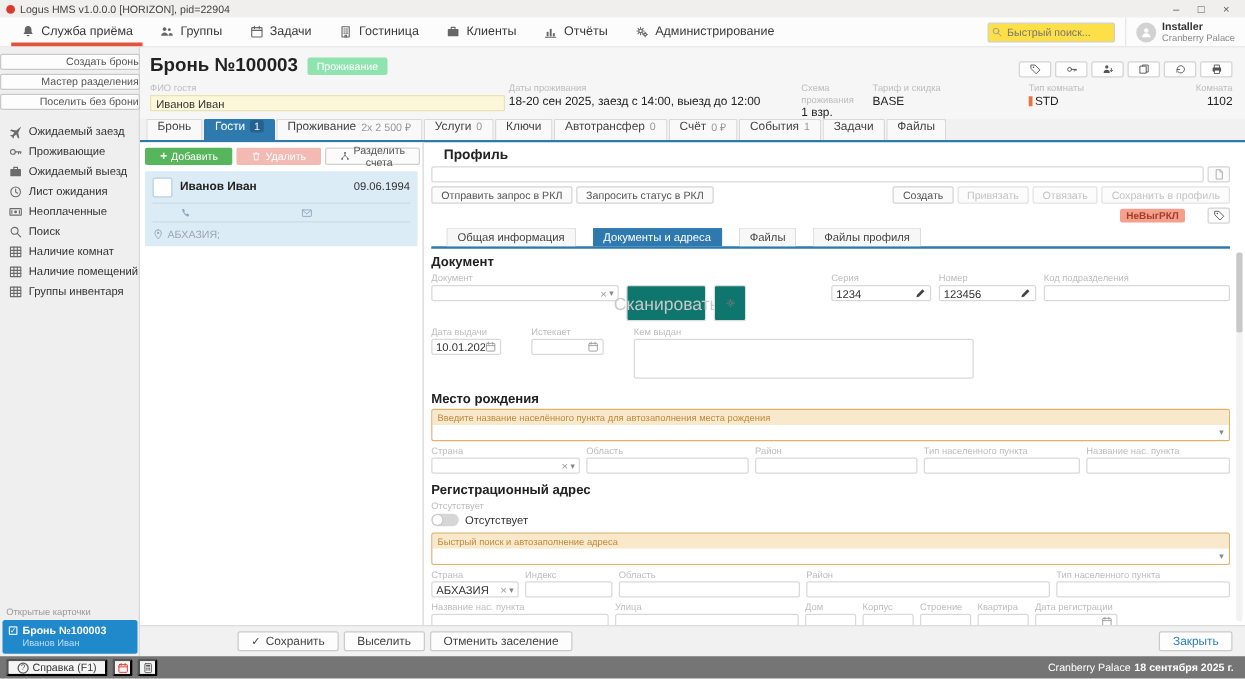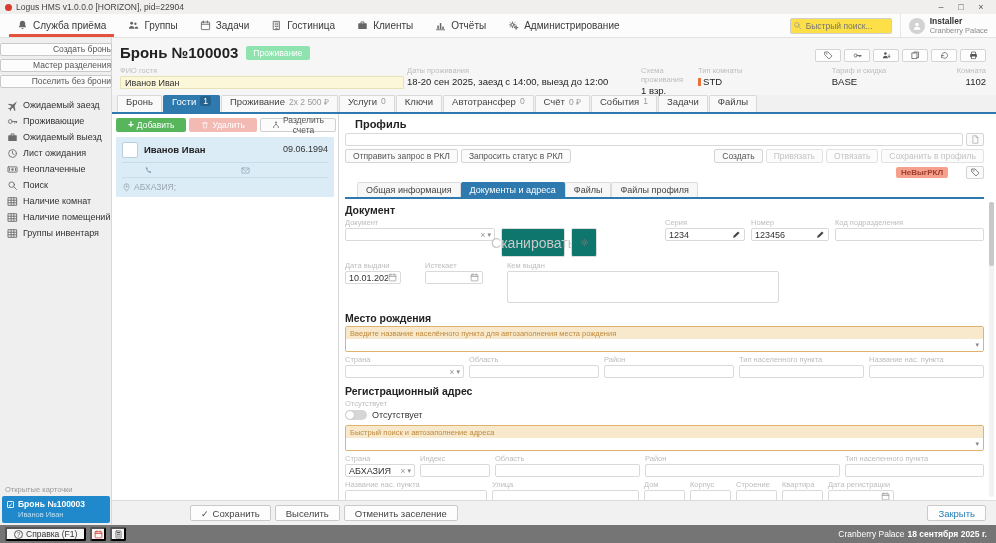--- a/index.html
+++ b/index.html
@@ -95,21 +95,21 @@
   .pinputrow{display:flex;gap:3px}
   .pinput{flex:1;height:13px;border:1px solid #d9d9d9;border-radius:2px;background:#fff;outline:none;font-size:9px;padding:0 3px}
   .docbtn{width:18px;height:13px;background:#fbfbfb;border:1px solid #d4d4d4;border-radius:2px;display:flex;align-items:center;justify-content:center;color:#aaa}
   .pactions{display:flex;gap:3px;margin-top:3px}
   .pbtn{height:14px;display:flex;align-items:center;padding:0 7px;background:#fbfbfb;border:1px solid #d4d4d4;border-radius:2px;font-size:8.5px;color:#555;white-space:nowrap}
   .pbtn.dis{color:#c3c3c3;border-color:#e2e2e2;background:#fcfcfc}
   .spacer{flex:1}
   .badgerow{display:flex;justify-content:flex-end;align-items:center;gap:18px;margin-top:3px;height:13px}
   .rklbadge{background:#f5a08c;color:#a23c2b;font-size:8px;font-weight:bold;padding:1px 5px;border-radius:2px}
   .tagbtn{width:18px;height:13px;background:#fbfbfb;border:1px solid #d4d4d4;border-radius:2px;display:flex;align-items:center;justify-content:center;color:#555}
-  .subtabs{display:flex;gap:0;margin-top:3px;border-bottom:2px solid #2e79ae;padding-left:12px}
+  .subtabs{display:flex;gap:13px;margin-top:3px;border-bottom:2px solid #2e79ae;padding-left:12px}
   .stab{height:15px;display:flex;align-items:center;padding:0 8px;background:#f7f7f7;border:1px solid #dcdcdc;border-bottom:none;border-radius:2px 2px 0 0;font-size:9px;color:#444;white-space:nowrap}
   .stab.active{background:#2e79ae;border-color:#2e79ae;color:#fff}
   .pcontent{padding-top:3px}
   .sect{font-size:10.5px;font-weight:bold;color:#222;margin:7px 0 2px}
   .sect.first{margin-top:2px}
   .fld label{display:block;font-size:7.5px;color:#bdbdbd;margin-bottom:1px;white-space:nowrap;overflow:hidden}
   .ctrl{height:13px;border:1px solid #d9d9d9;border-radius:2px;background:#fff;display:flex;align-items:center;padding:0 3px;font-size:9px;color:#333}
   .ctrl input{border:none;outline:none;background:transparent;width:100%;font:inherit;color:inherit;padding:0;min-width:0}
   .clr{color:#999;font-size:9px;margin:0 2px;cursor:default}
   .clr::before{content:"×"}
@@ -434,22 +434,22 @@
                   <rect x="2" y="5.4" width="12" height="5.8" rx=".8"></rect>
                   <rect x="4.4" y="9" width="7.2" height="4.8" style="fill:#fff;stroke:currentColor;stroke-width:1.2"></rect>
                 </svg>
               </span>
             </span>
         </div>
         <div class="hrow2">
           <div class="hcol c1"><span class="lab">ФИО гостя</span><input class="gname" value="Иванов Иван" style=""></div>
           <div class="hcol c2"><span class="lab">Даты проживания</span><span class="hval">18-20 сен 2025, заезд с 14:00, выезд до 12:00</span></div>
           <div class="hcol c3"><span class="lab">Схема проживания</span><span class="hval">1 взр.</span></div>
+          <div class="hcol c4"><span class="lab">Тариф и скидка</span><span class="hval">BASE</span></div>
           <div class="hcol c5"><span class="lab">Тип комнаты</span><span class="hval"><span class="rtmark"></span><span>STD</span></span></div>
-          <div class="hcol c4"><span class="lab">Тариф и скидка</span><span class="hval">BASE</span></div>
           <div class="hcol c6"><span class="lab">Комната</span><span class="hval">1102</span></div>
         </div>
       </div>
 
       <div class="tabsbar">
         <div class="tab">
             <span>Бронь</span>
           </div>
         <div class="tab active">
             <span>Гости</span>

